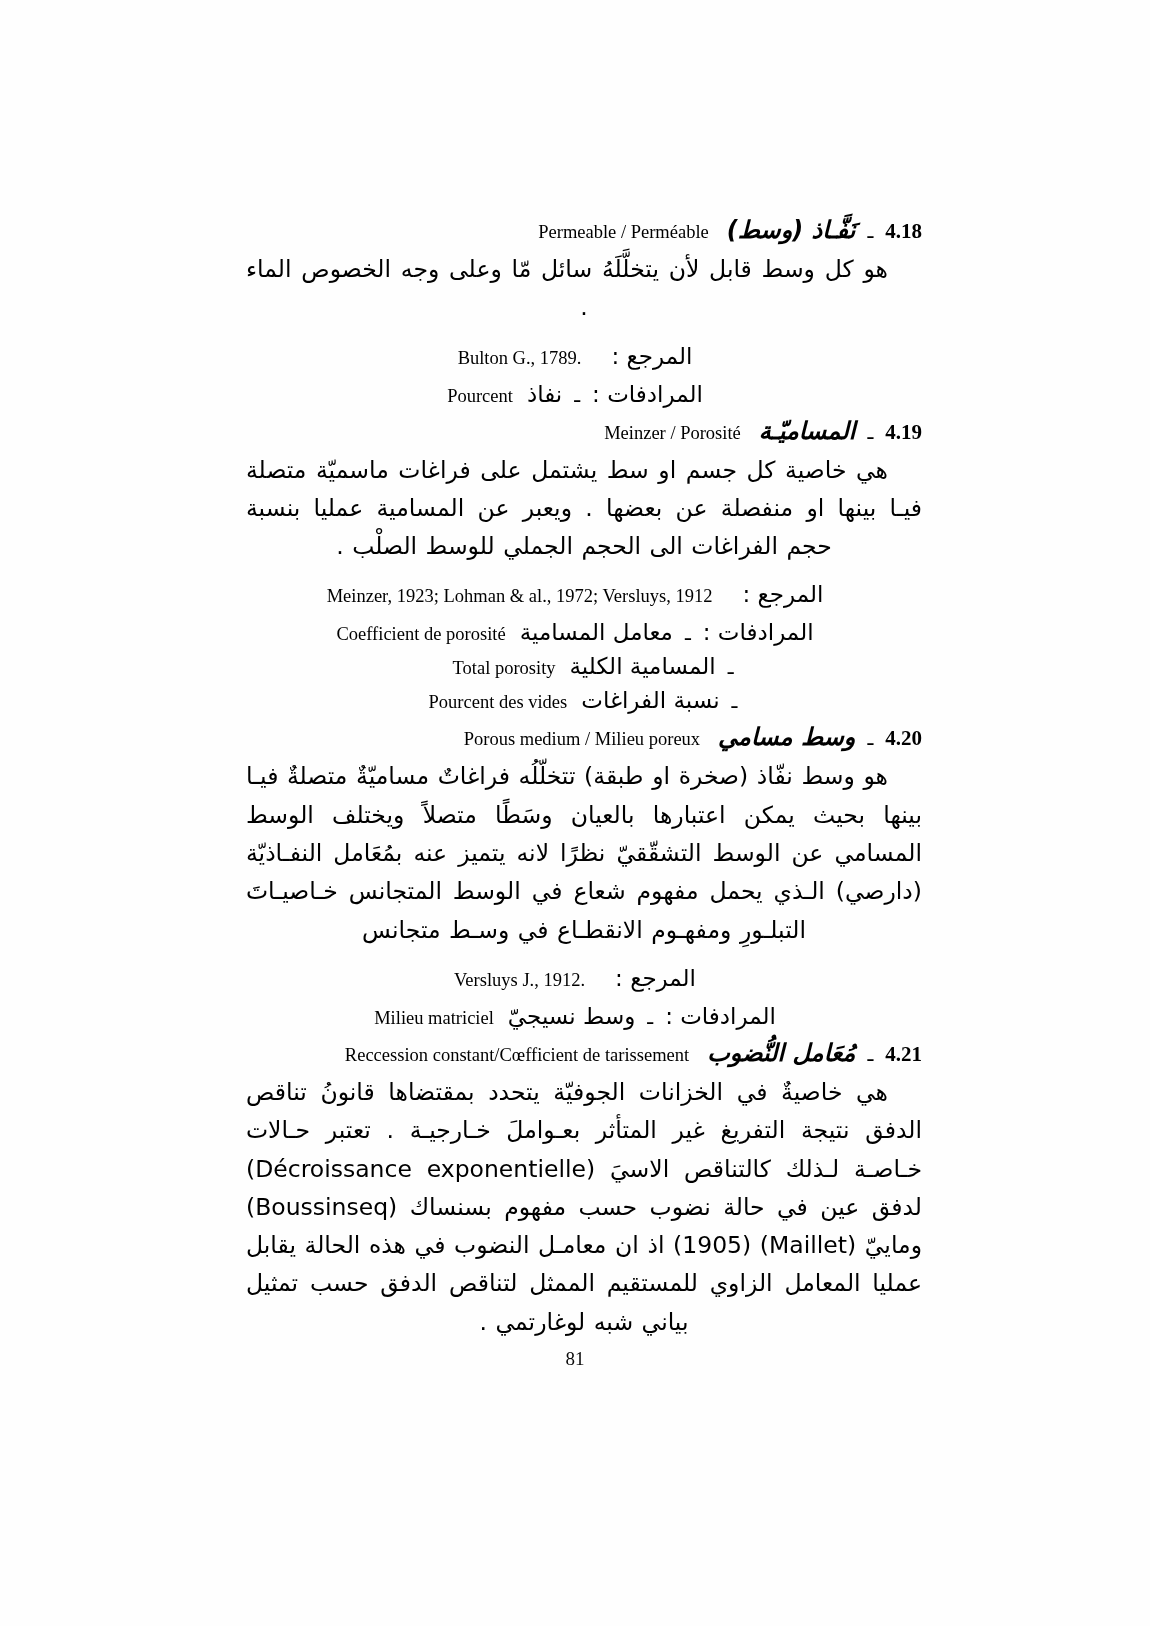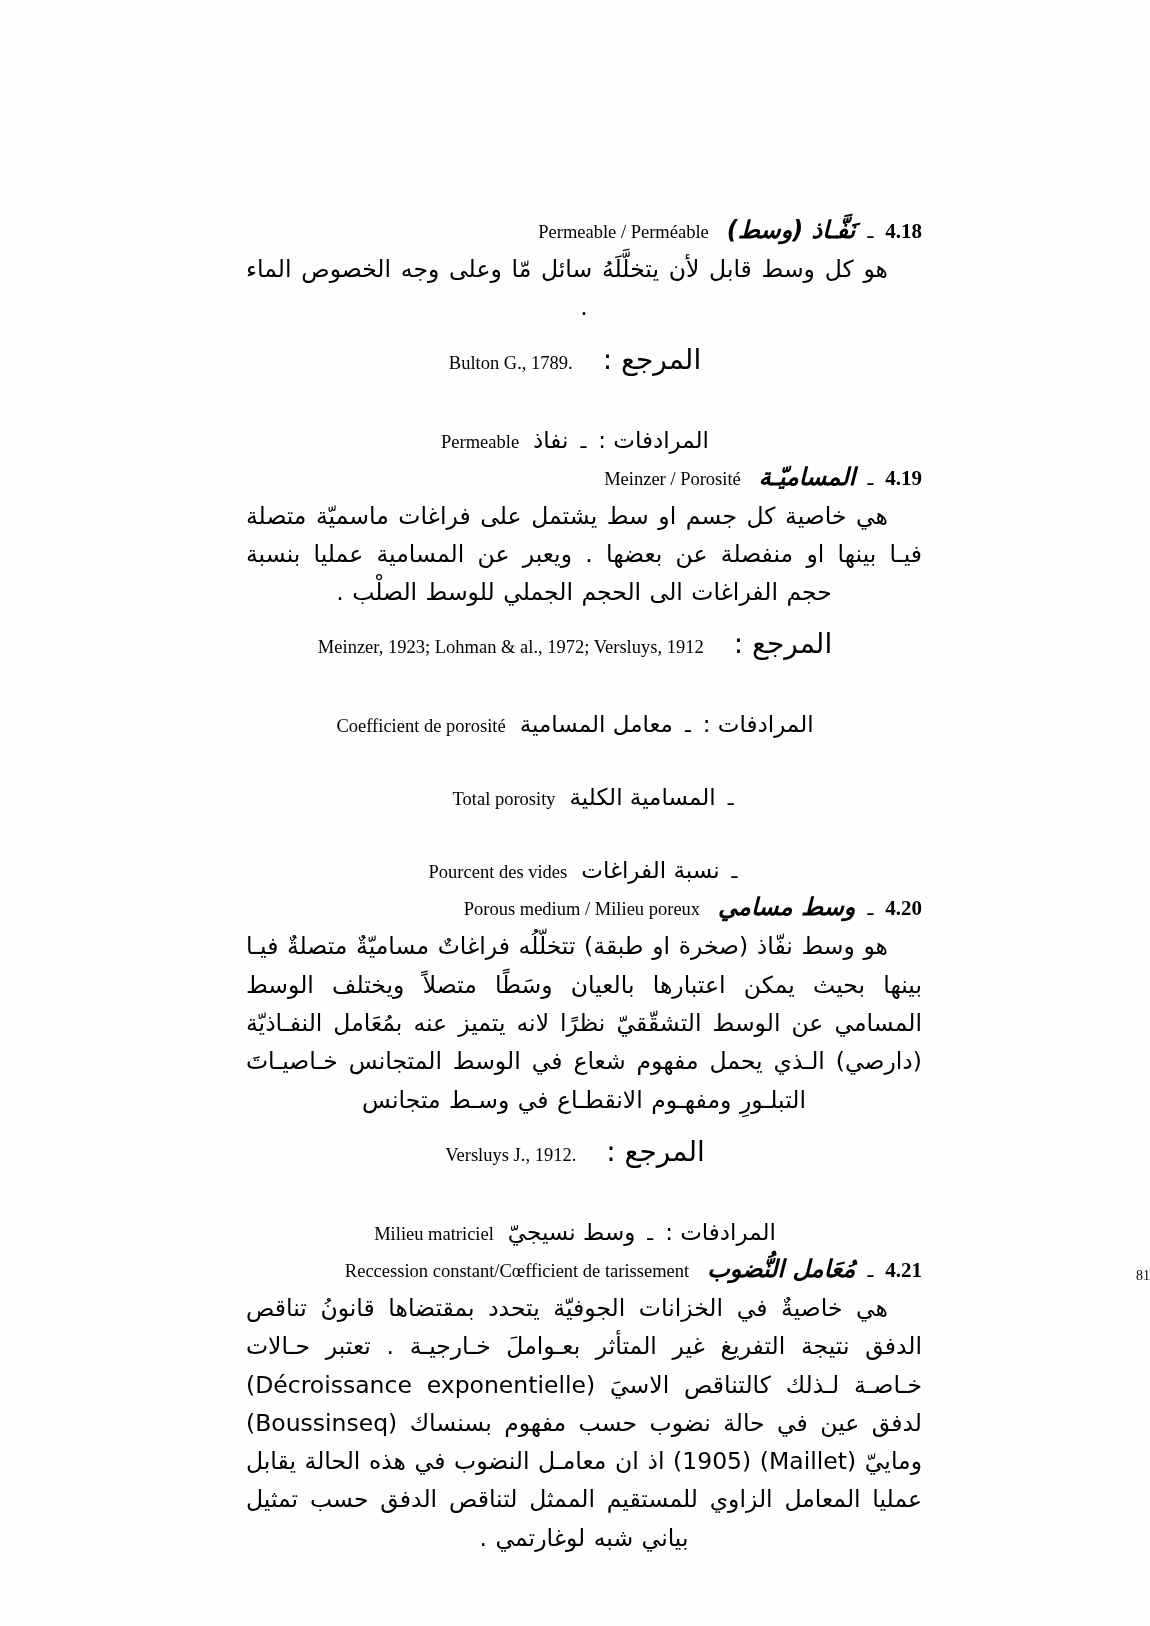--- a/index.html
+++ b/index.html
@@ -85,21 +85,21 @@
     display: flex;
     flex-direction: row;
     justify-content: center;
     align-items: baseline;
     gap: 10px;
     margin-top: 16px;
     white-space: nowrap;
   }
   .ref-label {
     font-family: "DejaVu Sans", sans-serif;
-    font-size: 28px;
+    font-size: 23px;
     margin-left: 20px;
   }
   .ref-value {
     font-family: "Liberation Serif", "DejaVu Serif", serif;
     font-size: 18.5px;
     direction: ltr;
     unicode-bidi: isolate;
   }
 
   
@@ -119,45 +119,44 @@
     text-align: center;
   }
   .syn-dash {
     font-family: "DejaVu Sans", sans-serif;
     font-size: 20px;
     padding: 0 4px;
   }
   .syn-ar {
     font-family: "DejaVu Sans", sans-serif;
     font-size: 23px;
-    margin-top: 39px;
   }
   .syn-lat {
     font-family: "Liberation Serif", "DejaVu Serif", serif;
     font-size: 18.5px;
     direction: ltr;
     unicode-bidi: isolate;
     margin-right: 6px;
   }
   .syn-line.indent-a { padding-left: 40px; }
   .syn-line.indent-b { padding-left: 20px; }
 
   
   .entry { margin-bottom: 2px; }
   .entry + .entry { margin-top: 10px; }
 
   
   .folio {
     position: absolute;
     left: 0;
-    top: 1268px;
+    top: 1348px;
     width: 1150px;
-    text-align: right;
-    font-family: "Liberation Serif", "DejaVu Serif", serif;
-    font-size: 14px;
+    text-align: center;
+    font-family: "Liberation Serif", "DejaVu Serif", serif;
+    font-size: 19px;
     direction: ltr;
     unicode-bidi: isolate;
     color: #0a0a0a;
   }
 </style>
 </head>
 <body>
 
 <div class="page">
   <div class="content">
@@ -172,21 +171,21 @@
       <p class="definition">هو كل وسط قابل لأن يتخلَّلَهُ سائل مّا وعلى وجه الخصوص الماء .</p>
       <div class="ref-line">
         <span class="ref-label">المرجع :</span>
         <span class="ref-value">Bulton G., 1789.</span>
       </div>
       <div class="syn-block">
         <div class="syn-line">
           <span class="syn-label">المرادفات :</span>
           <span class="syn-dash">ـ</span>
           <span class="syn-ar">نفاذ</span>
-          <span class="syn-lat">Permeable</span>
+          <span class="syn-lat">Pourcent</span>
         </div>
       </div>
     </div>
 
     <div class="entry">
       <div class="entry-head">
         <span class="entry-num">4.19</span>
         <span class="entry-dash">ـ</span>
         <span class="entry-term">المساميّـة</span>
         <span class="entry-foreign">Meinzer / Porosité</span>

